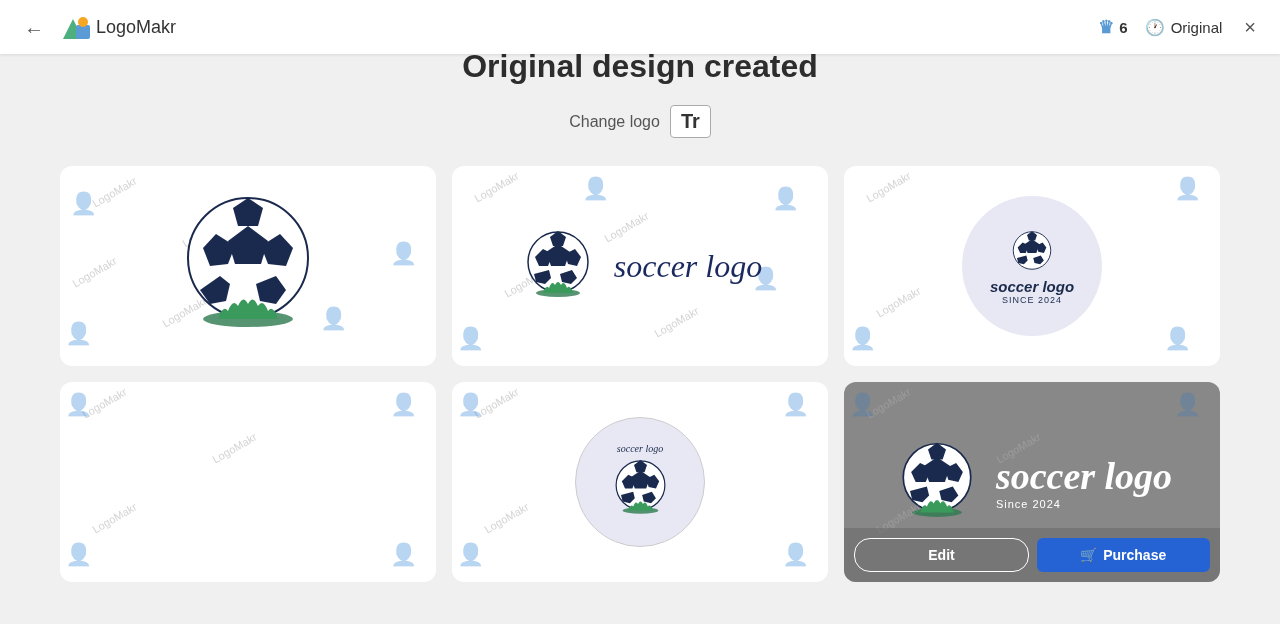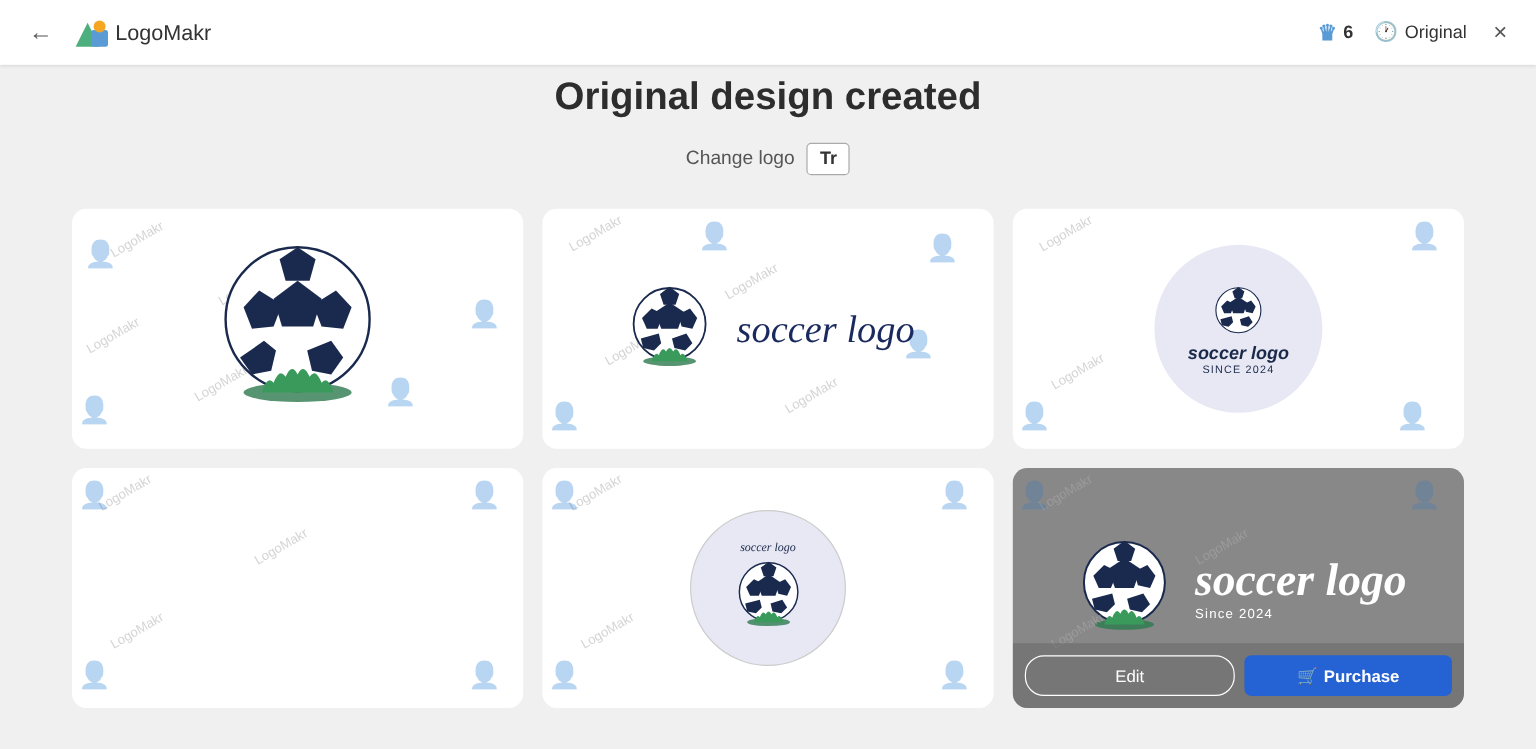--- a/index.html
+++ b/index.html
@@ -85,21 +85,21 @@
       background: none;
       border: none;
       cursor: pointer;
       font-size: 20px;
       color: #555;
       padding: 4px;
     }
 
     
     .main {
-      margin-top: 42px;
+      margin-top: 28px;
       padding: 20px 60px;
       height: calc(624px - 54px);
       overflow-y: auto;
     }
 
     .page-title {
       text-align: center;
       font-size: 32px;
       font-weight: 700;
       color: #2d2d2d;
@@ -116,21 +116,21 @@
     }
     .font-change-label {
       font-size: 16px;
       color: #555;
     }
     .font-btn {
       border: 1.5px solid #aaa;
       border-radius: 4px;
       background: white;
       padding: 4px 10px;
-      font-size: 15px;
+      font-size: 20px;
       cursor: pointer;
       font-weight: bold;
       color: #333;
     }
 
     
     .logo-grid {
       display: grid;
       grid-template-columns: repeat(3, 1fr);
       gap: 16px;
@@ -235,21 +235,21 @@
       z-index: 10;
     }
     .edit-btn {
       flex: 1;
       padding: 8px;
       border-radius: 16px;
       border: 1.5px solid white;
       background: transparent;
       color: white;
       font-size: 14px;
-      font-weight: 400;
+      font-weight: 700;
       cursor: pointer;
     }
     .purchase-btn {
       flex: 1;
       padding: 8px;
       border-radius: 6px;
       border: none;
       background: #2563d4;
       color: white;
       font-size: 14px;

